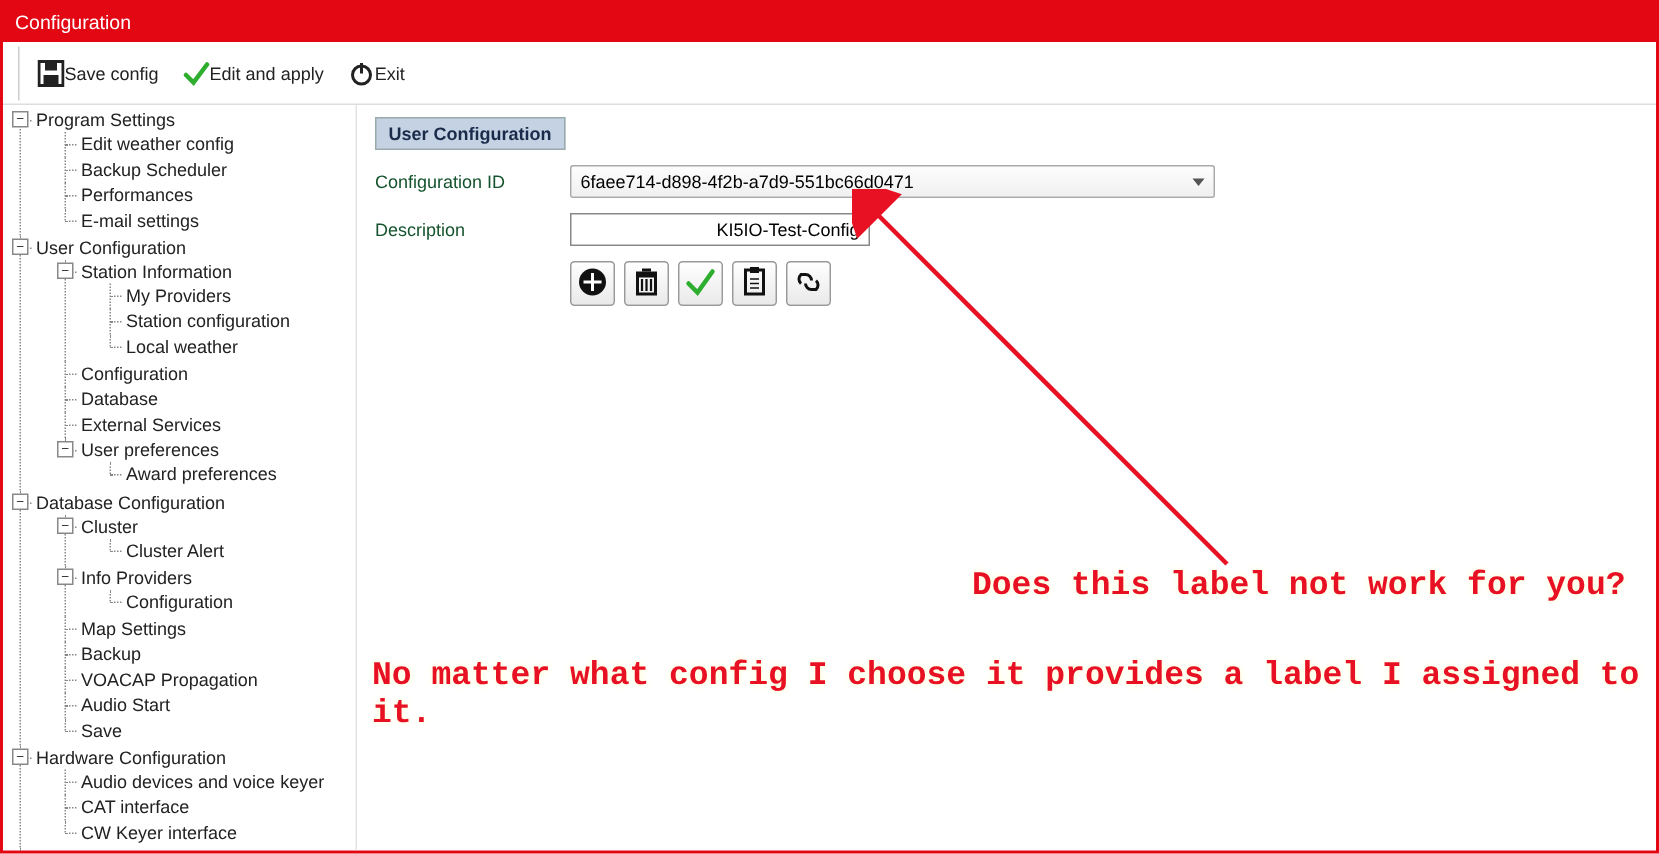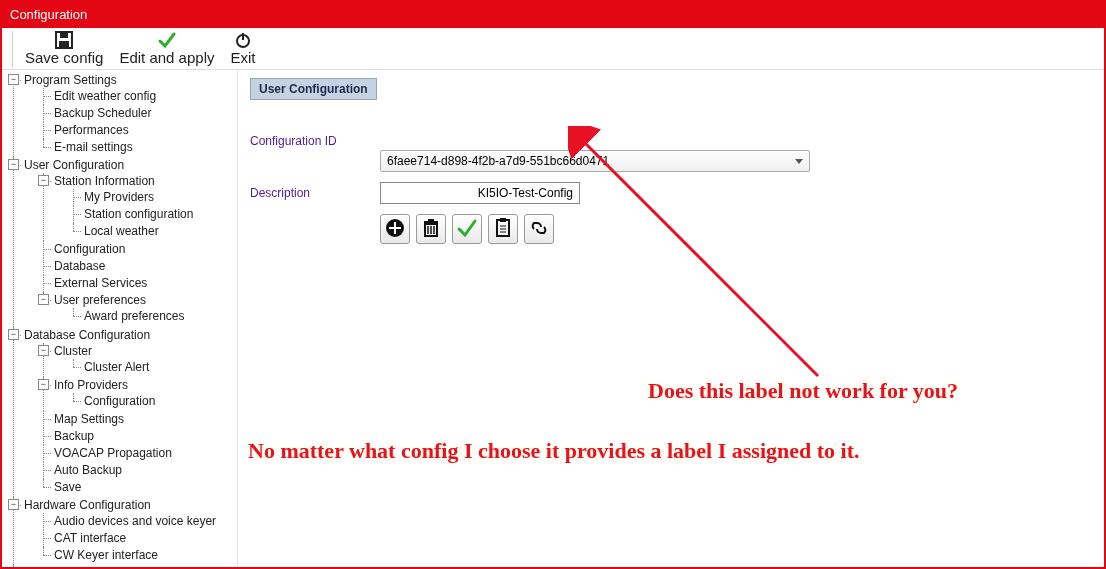--- a/index.html
+++ b/index.html
@@ -27,25 +27,25 @@
     display: flex;
     align-items: center;
     padding: 2px 6px;
     border-bottom: 1px solid #ddd;
   }
   .tool-sep {
     width: 1px; height: 36px; background: #ccc; margin: 0 4px;
   }
   .tool-btn {
     display: flex;
-    flex-direction: column;
+    flex-direction: row;
     align-items: center;
     justify-content: flex-end;
     padding: 2px 8px;
-    font-size: 15px;
+    font-size: 12px;
     color: #222;
     cursor: pointer;
     min-width: 60px;
   }
   .tool-btn .ic { width:18px; height:18px; display:flex; align-items:center; justify-content:center; }
   .content {
     display: flex;
     height: calc(569px - 26px - 42px - 4px);
     position: relative;
   }
@@ -106,31 +106,30 @@
   .section-title {
     background:#c5d2e3;
     border:1px solid #9aa;
     display:inline-block;
     padding:3px 8px;
     font-weight:bold;
     color:#1a2b4a;
     font-size:12px;
   }
   .form-row { display:flex; align-items:center; margin-top:10px; font-size:12px; }
-  .form-label { width:130px; color:#4c1d95; }
+  .form-label { width:130px; color:#14532d; }
   .combo {
     width:430px;
     border:1px solid #aaa;
     background:linear-gradient(#fdfdfd,#f0f0f0);
     padding:3px 20px 3px 6px;
     font-size:12px;
     position:relative;
     height:22px;
     border-radius:2px;
-    margin-top:40px;
   }
   .combo::after{
     content:"";
     position:absolute; right:6px; top:8px;
     border-left:4px solid transparent;
     border-right:4px solid transparent;
     border-top:5px solid #555;
   }
   .tbox {
     width:200px;
@@ -146,21 +145,21 @@
     width:30px;height:30px;
     border:1px solid #999;
     border-radius:3px;
     background:linear-gradient(#fff,#e9e9e9);
     display:flex;align-items:center;justify-content:center;
     cursor:pointer;
   }
   
   .annotation {
     position:absolute;
-    font-family: Liberation Serif, serif;
+    font-family: Liberation Mono, monospace;
     font-weight:bold;
     color:#e81123;
     font-size:22px;
     text-shadow: 0 0 3px #ffffe0, 0 0 6px #ffffe0;
   }
   svg.arrow { position:absolute; pointer-events:none; }
 </style>
 </head>
 <body>
 
@@ -238,21 +237,21 @@
               </ul>
             </li>
             <li><span class="expander">−</span><span>Info Providers</span>
               <ul>
                 <li><span>Configuration</span></li>
               </ul>
             </li>
             <li><span>Map Settings</span></li>
             <li><span>Backup</span></li>
             <li><span>VOACAP Propagation</span></li>
-            <li><span>Auto Backup</span></li>
+            <li><span>Audio Start</span></li>
             <li><span>Save</span></li>
           </ul>
         </li>
         <li><span class="expander">−</span><span>Hardware Configuration</span>
           <ul>
             <li><span>Audio devices and voice keyer</span></li>
             <li><span>CAT interface</span></li>
             <li><span>CW Keyer interface</span></li>
           </ul>
         </li>
@@ -330,15 +329,15 @@
     <svg class="arrow" style="left:330px; top:56px;" width="270" height="260">
       <defs>
         <marker id="ah" markerWidth="14" markerHeight="14" refX="3" refY="7" orient="auto">
           <path d="M0,0 L0,14 L14,7 z" fill="#e81123"></path>
         </marker>
       </defs>
       <line x1="250" y1="250" x2="12" y2="12" stroke="#e81123" stroke-width="3" marker-end="url(#ah)"></line>
     </svg>
 
     <div class="annotation" style="left:410px; top:308px;">Does this label not work for you?</div>
-    <div class="annotation" style="left:10px; top:368px;text-align:center;">No matter what config I choose it provides a label I assigned to it.</div>
+    <div class="annotation" style="left:10px; top:368px;">No matter what config I choose it provides a label I assigned to it.</div>
   </div>
 </div>
 
 </body></html>

